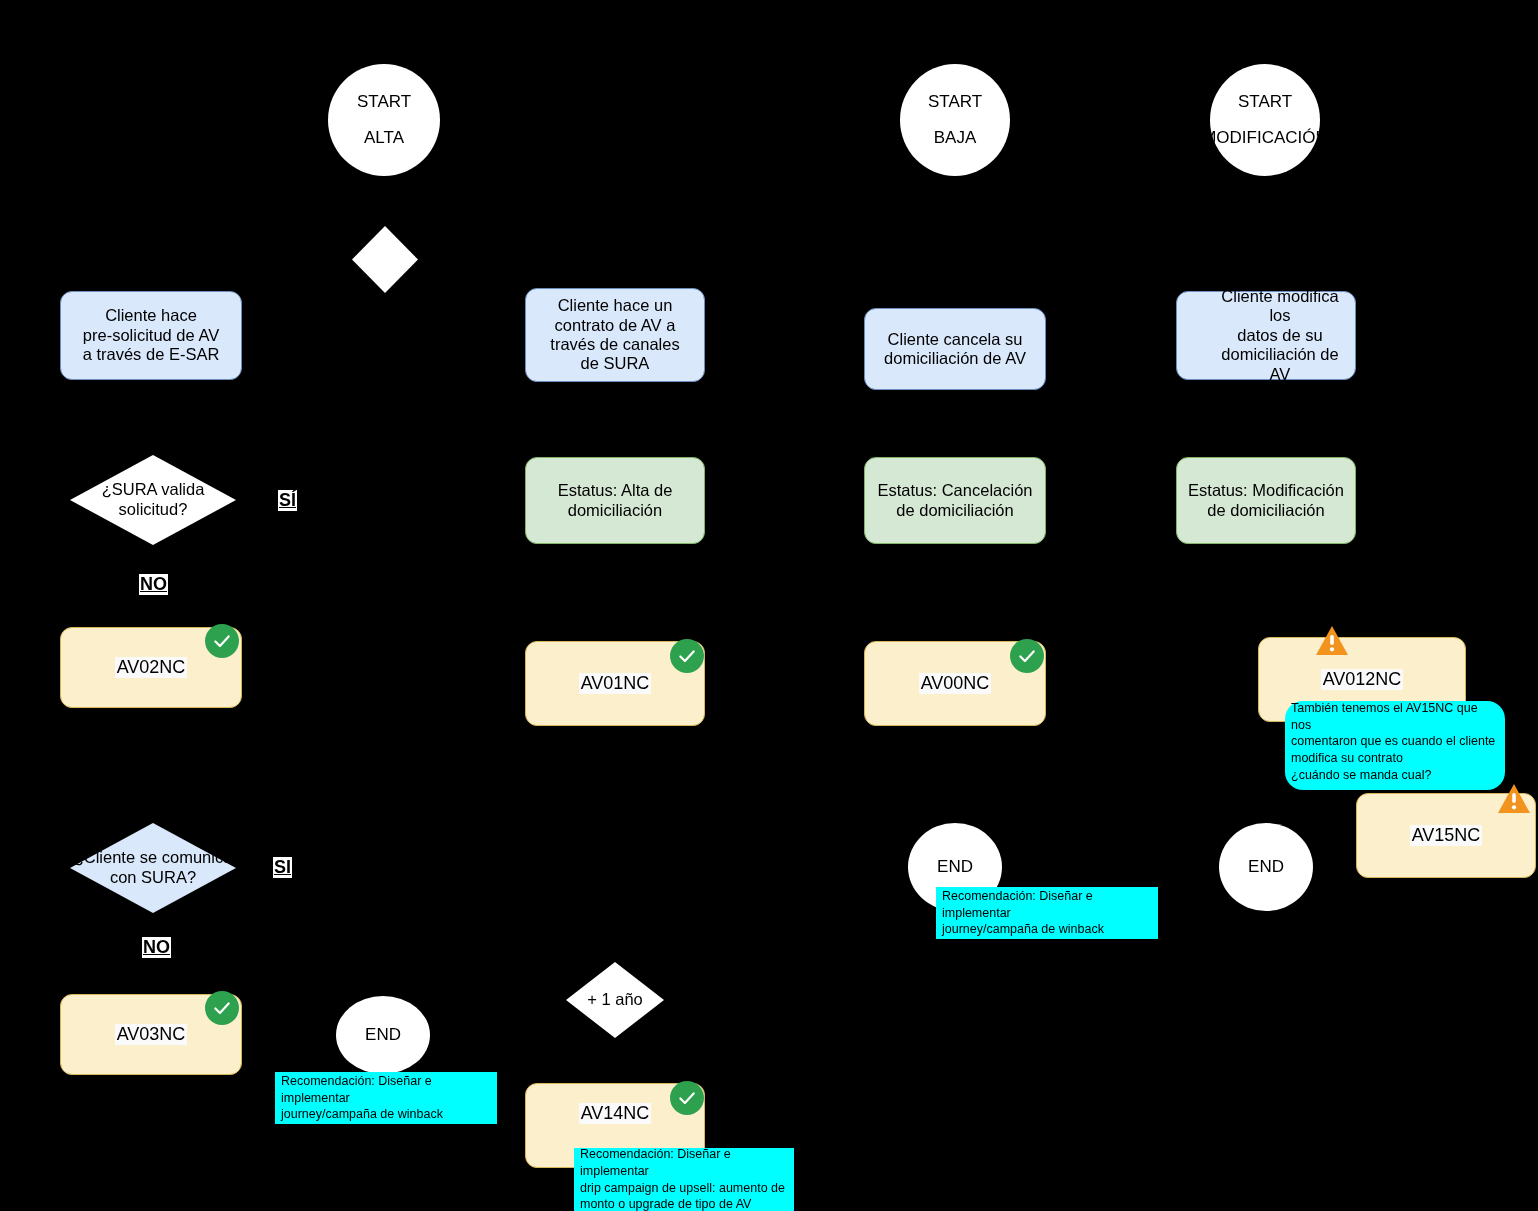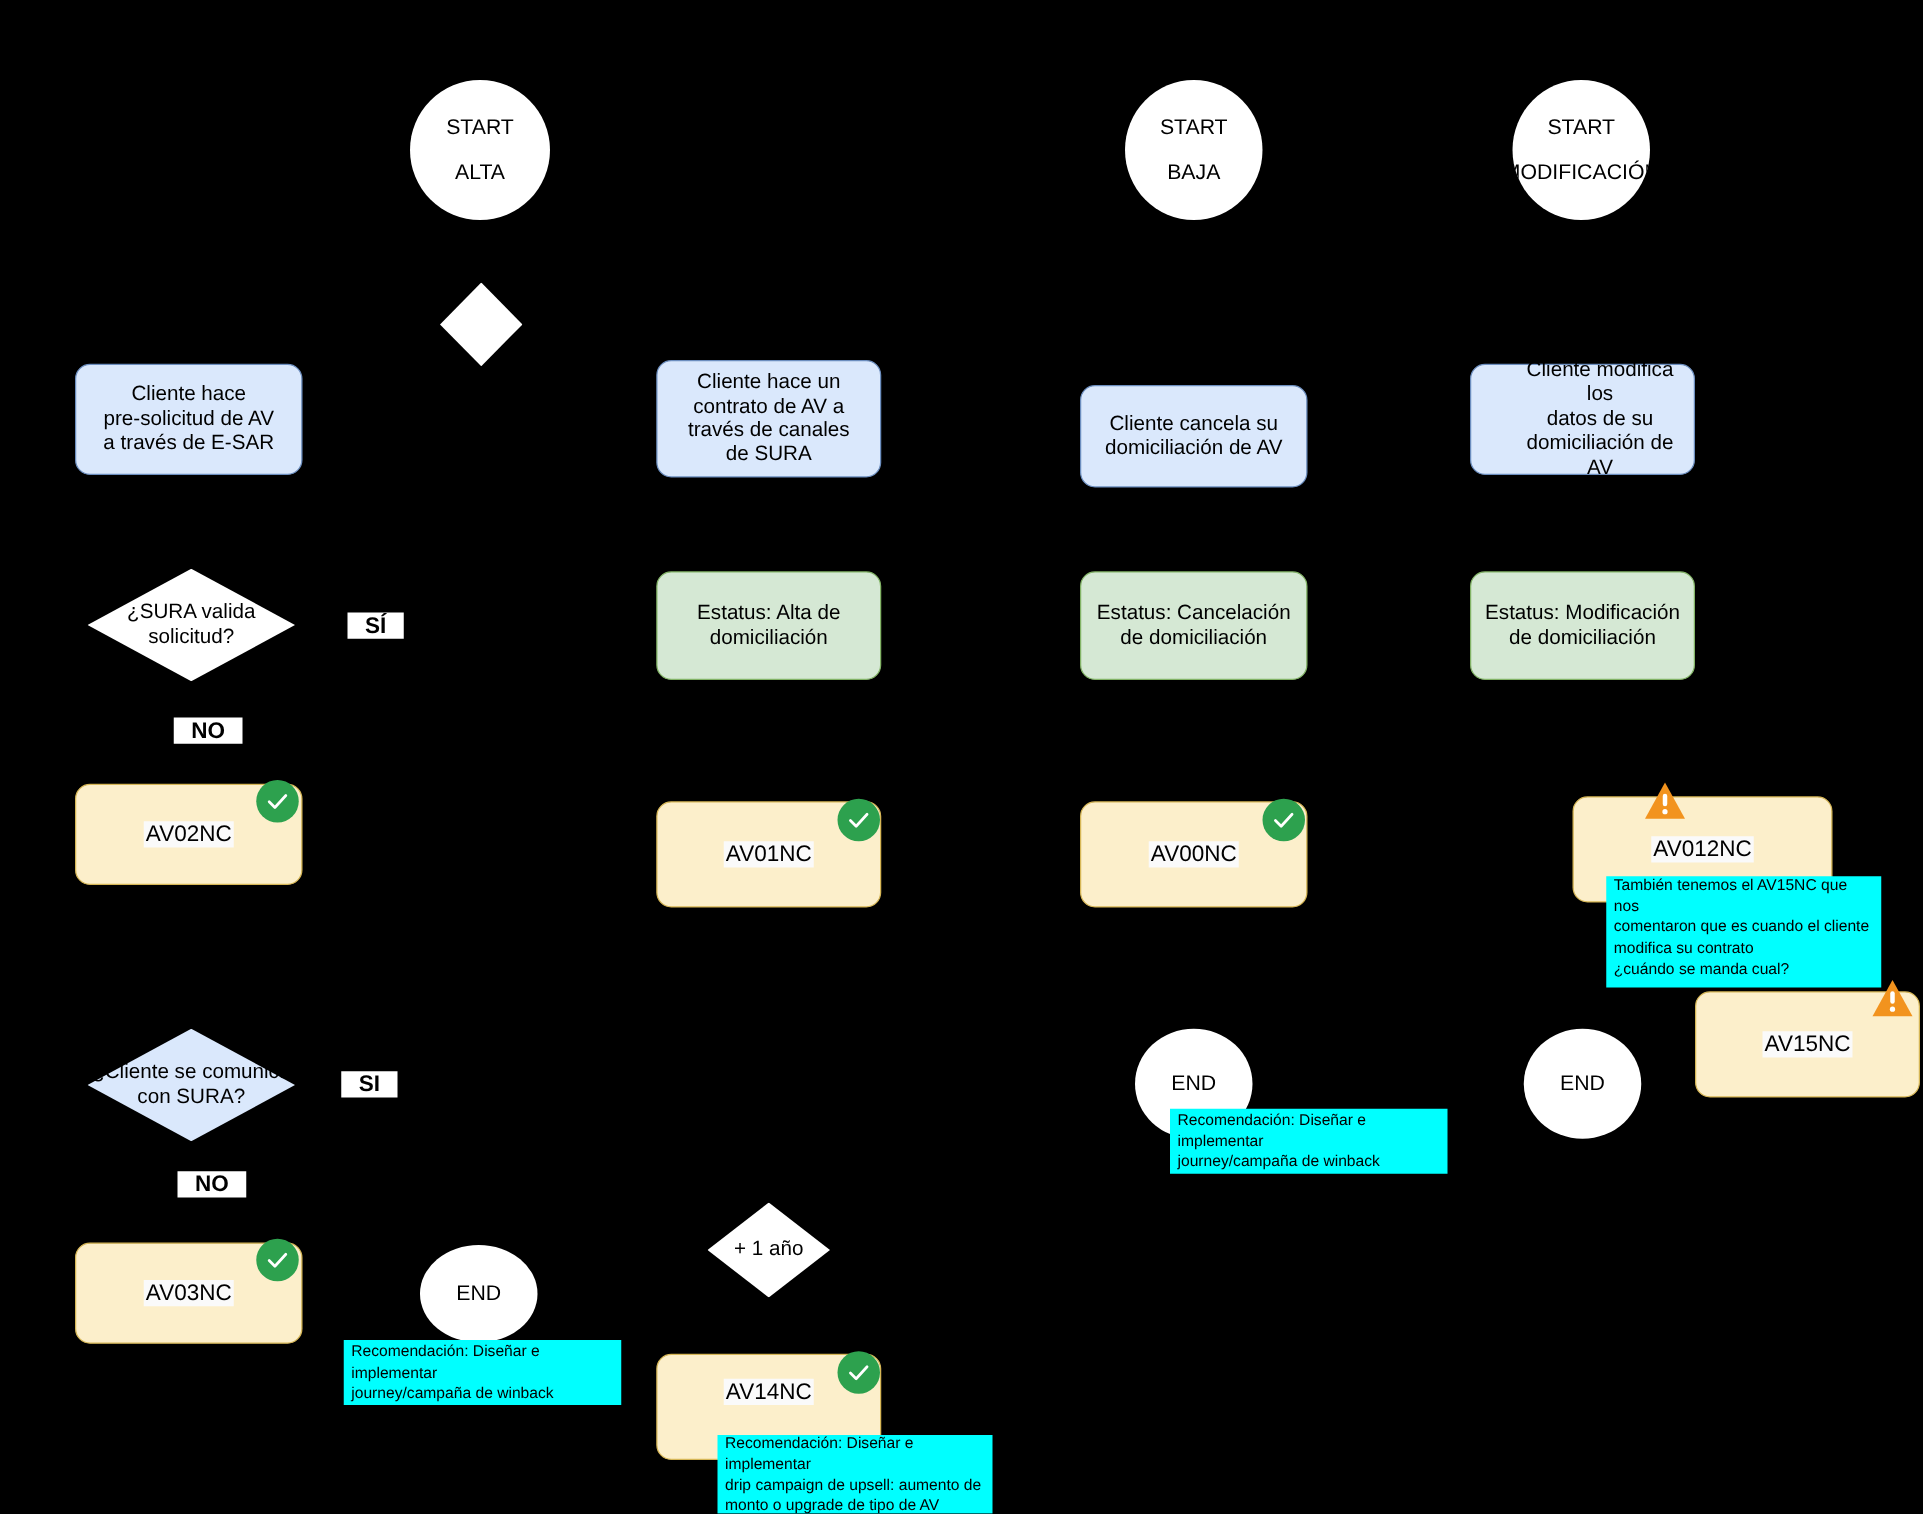--- a/index.html
+++ b/index.html
@@ -95,22 +95,23 @@
     text-align: center;
   }
 
   
   .edgelabel {
     position: absolute;
     background: #FFFFFF;
     color: #000000;
     font-size: 18px;
     font-weight: bold;
-    padding: 0 14px;
+    padding: 0 1px;
     line-height: 1.15;
+    text-decoration: underline;
   }
 
   
   .note {
     position: absolute;
     background: #00FFFF;
     color: #000000;
     font-size: 12.5px;
     line-height: 1.35;
     padding: 5px 6px;
@@ -293,21 +294,21 @@
     <span class="chip">AV012NC</span>
   </div>
   <div class="badge warn" style="left:1315px; top:624px;">
     <svg viewBox="0 0 34 32">
       <path d="M17 1 L33 30 L1 30 Z" fill="#F2931E"></path>
       <rect x="15.2" y="10" width="3.6" height="10" rx="1.8" fill="#FFFFFF"></rect>
       <circle cx="17" cy="24.3" r="2.1" fill="#FFFFFF"></circle>
     </svg>
   </div>
 
-  <div class="note" style="left:1285px; top:701px; width:220px; height:89px; align-items:flex-end; padding-bottom:6px;">
+  <div class="note" style="left:1285px; top:701px; width:220px; height:89px; align-items:flex-end; padding-bottom:6px;border-radius:18px;">
     <span class="ntxt">También tenemos el AV15NC que nos
 comentaron que es cuando el cliente
 modifica su contrato
 ¿cuándo se manda cual?</span>
   </div>
 
   <div class="node box yellow" style="left:1356px; top:793px; width:180px; height:85px;">
     <span class="chip">AV15NC</span>
   </div>
   <div class="badge warn" style="left:1497px; top:782px;">

